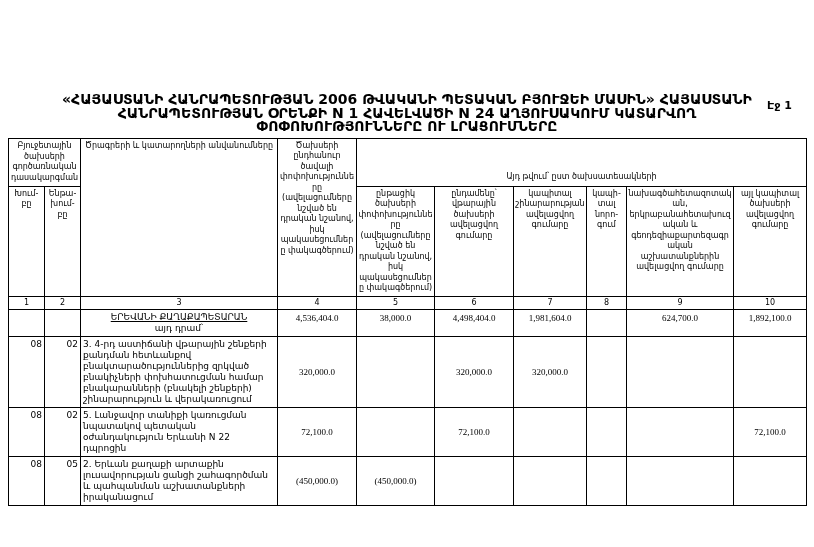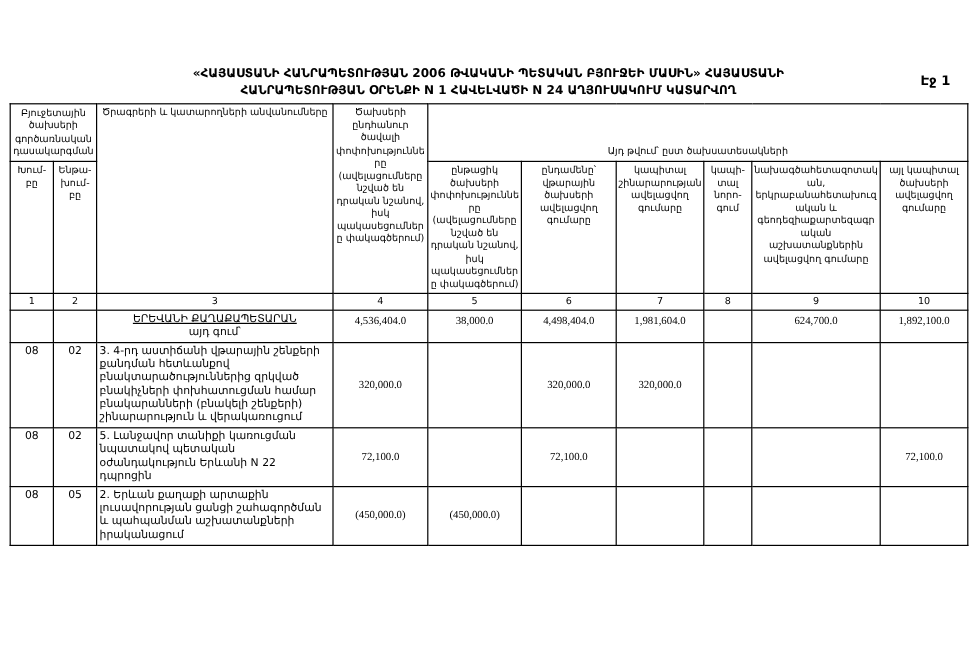--- a/index.html
+++ b/index.html
@@ -8,24 +8,24 @@
     background: #fff; overflow: hidden;
     font-family: "DejaVu Sans", sans-serif;
     color: #000;
   }
   .page { position: relative; width: 814px; height: 547px; padding: 0 8px; }
   .page-number {
     position: absolute; top: 6px; right: 22px;
     font-weight: bold; font-size: 11px;
   }
   .doc-title {
-    margin-top: 55px;
+    margin-top: 93px;
     text-align: center;
     font-weight: bold;
-    font-size: 10px;
+    font-size: 14px;
     line-height: 13.5px;
   }
   .units-note {
     margin-top: 30px;
     text-align: right;
     padding-right: 16px;
     font-size: 9px;
   }
   table.budget-table {
     border-collapse: collapse;
@@ -51,37 +51,38 @@
   tr.h1 .th-group { vertical-align: bottom; padding-bottom: 3px; }
   .th-names { vertical-align: top; padding-top: 16px; }
   .th-total { vertical-align: top; }
   tr.h2 th { height: 100px; vertical-align: top; }
   tr.h3 th { height: 13px; padding: 1px; }
   .budget-table td {
     font-size: 9px;
     line-height: 11px;
     padding: 2px;
   }
-  .td-code { text-align: center; vertical-align: top; }
+  .td-code { text-align: right; vertical-align: top; }
   .td-name { text-align: left; vertical-align: top; padding-left: 4px; }
   .td-name.center { text-align: center; padding-left: 2px; }
   .td-num { text-align: center; vertical-align: middle; white-space: nowrap; font-family: Liberation Serif, serif; }
   tr.row-summary .td-num { vertical-align: top; padding-top: 3px; }
   .u { text-decoration: underline; }
 </style>
 </head>
 <body>
 
 <div class="page">
 
   <div class="page-number">Էջ 1</div>
 
   <div class="doc-title">
     <div>«ՀԱՅԱՍՏԱՆԻ ՀԱՆՐԱՊԵՏՈՒԹՅԱՆ 2006 ԹՎԱԿԱՆԻ ՊԵՏԱԿԱՆ ԲՅՈՒՋԵԻ ՄԱՍԻՆ» ՀԱՅԱՍՏԱՆԻ</div>
     <div>ՀԱՆՐԱՊԵՏՈՒԹՅԱՆ ՕՐԵՆՔԻ N 1 ՀԱՎԵԼՎԱԾԻ N 24 ԱՂՅՈՒՍԱԿՈՒՄ ԿԱՏԱՐՎՈՂ</div>
+    <div>ՓՈՓՈԽՈՒԹՅՈՒՆՆԵՐԸ ՈՒ ԼՐԱՑՈՒՄՆԵՐԸ</div>
   </div>
 
 
   <table class="budget-table">
     <colgroup>
       <col style="width:36px">
         <col style="width:36px">
         <col style="width:197px">
         <col style="width:79px">
       <col style="width:78px">
@@ -121,21 +122,21 @@
         <th>10</th>
       </tr>
     </thead>
     <tbody>
 
       <tr class="row-summary">
         <td class="td-code"></td>
         <td class="td-code"></td>
         <td class="td-name center">
           <div class="u">ԵՐԵՎԱՆԻ ՔԱՂԱՔԱՊԵՏԱՐԱՆ</div>
-          <div>այդ գում՝</div>
+          <div>այդ դրամ՝</div>
         </td>
         <td class="td-num">4,536,404.0</td>
         <td class="td-num">38,000.0</td>
         <td class="td-num">4,498,404.0</td>
         <td class="td-num">1,981,604.0</td>
         <td class="td-num"></td>
         <td class="td-num">624,700.0</td>
         <td class="td-num">1,892,100.0</td>
       </tr>
 

